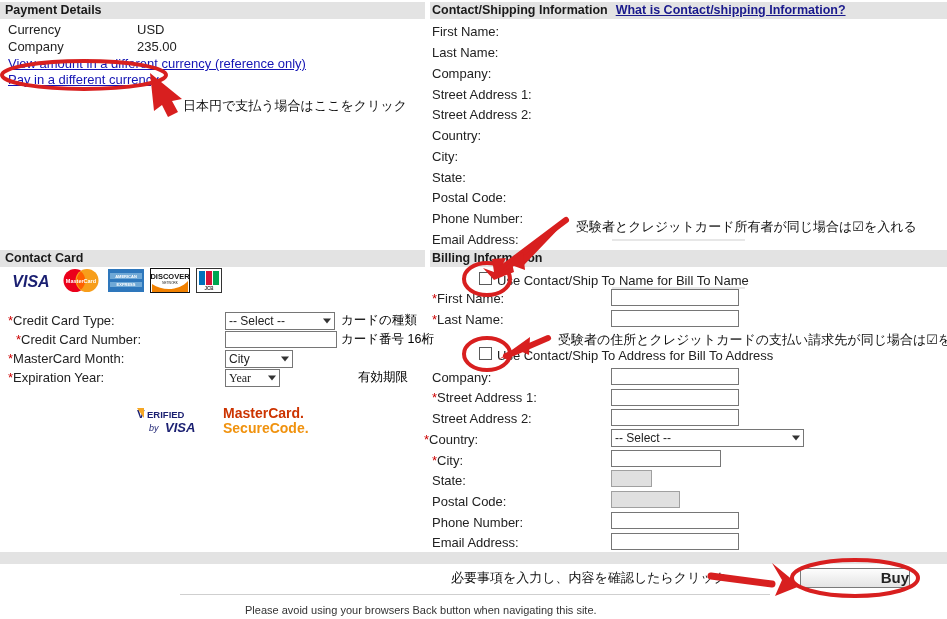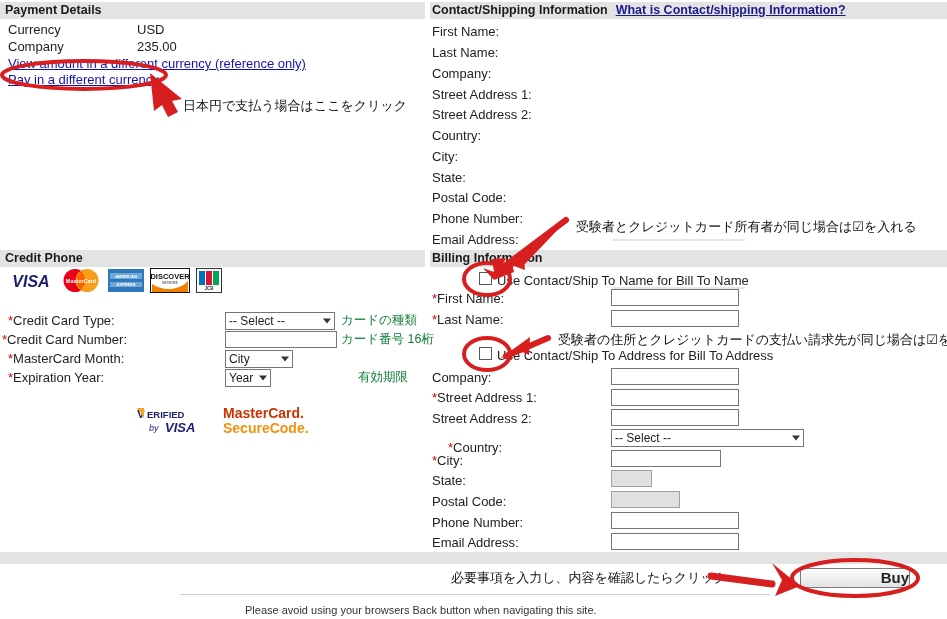--- a/index.html
+++ b/index.html
@@ -65,21 +65,21 @@
   .jp {
     position: absolute;
     font-size: 13px;
     color: #111;
     white-space: nowrap;
     line-height: 15px;
   }
   .jp-red {
     position: absolute;
     font-size: 12.5px;
-    color: #15803d;
+    color: #000000;
     white-space: nowrap;
     line-height: 15px;
   }
 
   
   .tbox {
     position: absolute;
     border: 1px solid #767676;
     background: #ffffff;
     height: 17px;
@@ -173,21 +173,21 @@
   <div class="lbl" style="left:432px; top:66px;">Company:</div>
   <div class="lbl" style="left:432px; top:87px;">Street Address 1:</div>
   <div class="lbl" style="left:432px; top:107px;">Street Address 2:</div>
   <div class="lbl" style="left:432px; top:128px;">Country:</div>
   <div class="lbl" style="left:432px; top:149px;">City:</div>
   <div class="lbl" style="left:432px; top:170px;">State:</div>
   <div class="lbl" style="left:432px; top:190px;">Postal Code:</div>
   <div class="lbl" style="left:432px; top:211px;">Phone Number:</div>
   <div class="lbl" style="left:432px; top:232px;">Email Address:</div>
 
-  <div class="hdr-bar" style="left:0; top:250px; width:425px;">Credit Phone</div>
+  <div class="hdr-bar" style="left:0; top:250px; width:425px;">Contact Card</div>
 
   <div class="logos">
 
     <svg class="logo" width="46" height="25" viewBox="0 0 46 25">
       <rect width="46" height="25" fill="#fff"></rect>
       <text x="23" y="19" font-family="Liberation Sans, sans-serif" font-size="16" font-weight="bold" font-style="italic" fill="#1a1f71" text-anchor="middle">VISA</text>
     </svg>
 
     <svg class="logo" width="42" height="25" viewBox="0 0 42 25">
       <circle cx="15" cy="12.5" r="11.5" fill="#eb001b"></circle>
@@ -222,38 +222,38 @@
 
   <div class="lbl" style="left:8px; top:313px;">
     <span class="req">*</span><span>Credit Card Type:</span>
   </div>
   <div class="sel" style="left:225px; top:312px; width:110px;">
     <span>-- Select --</span>
     <span class="arrow"></span>
   </div>
   <div class="jp-red" style="left:341px; top:313px;">カードの種類</div>
 
-  <div class="lbl" style="left:2px; top:332px;">
+  <div class="lbl" style="left:16px; top:332px;">
     <span class="req">*</span><span>Credit Card Number:</span>
   </div>
   <div class="tbox" style="left:225px; top:331px; width:112px;"></div>
   <div class="jp-red" style="left:341px; top:332px;">カード番号 16桁</div>
 
   <div class="lbl" style="left:8px; top:351px;">
     <span class="req">*</span><span>MasterCard Month:</span>
   </div>
   <div class="sel" style="left:225px; top:350px; width:68px;">
     <span>City</span>
     <span class="arrow"></span>
   </div>
 
   <div class="lbl" style="left:8px; top:370px;text-align:center;">
     <span class="req">*</span><span>Expiration Year:</span>
   </div>
-  <div class="sel" style="left:225px; top:369px; width:46px;">
+  <div class="sel" style="left:225px; top:369px; width:55px;font-family:Liberation Serif, serif;">
     <span>Year</span>
     <span class="arrow"></span>
   </div>
   <div class="jp-red" style="left:358px; top:370px;">有効期限</div>
 
   <div class="seclogos">
     <svg width="74" height="32" viewBox="0 0 74 32">
       <text x="2" y="14" font-family="Liberation Sans, sans-serif" font-size="11.5" font-weight="bold" fill="#1a1f71">V</text>
       <text x="12" y="14" font-family="Liberation Sans, sans-serif" font-size="9.5" font-weight="bold" fill="#1a1f71">ERIFIED</text>
       <path d="M2 4 L9 14 L9 4 Z" fill="#f5a623"></path>
@@ -290,21 +290,21 @@
   <div class="tbox" style="left:611px; top:368px; width:128px;"></div>
 
   <div class="lbl" style="left:432px; top:390px;">
     <span class="req">*</span><span>Street Address 1:</span>
   </div>
   <div class="tbox" style="left:611px; top:389px; width:128px;"></div>
 
   <div class="lbl" style="left:432px; top:411px;">Street Address 2:</div>
   <div class="tbox" style="left:611px; top:409px; width:128px;"></div>
 
-  <div class="lbl" style="left:448px; top:432px;margin-top:8px;">
+  <div class="lbl" style="left:424px; top:432px;">
     <span class="req">*</span><span>Country:</span>
   </div>
   <div class="sel" style="left:611px; top:429px; width:193px;">
     <span>-- Select --</span>
     <span class="arrow"></span>
   </div>
 
   <div class="lbl" style="left:432px; top:453px;">
     <span class="req">*</span><span>City:</span>
   </div>

